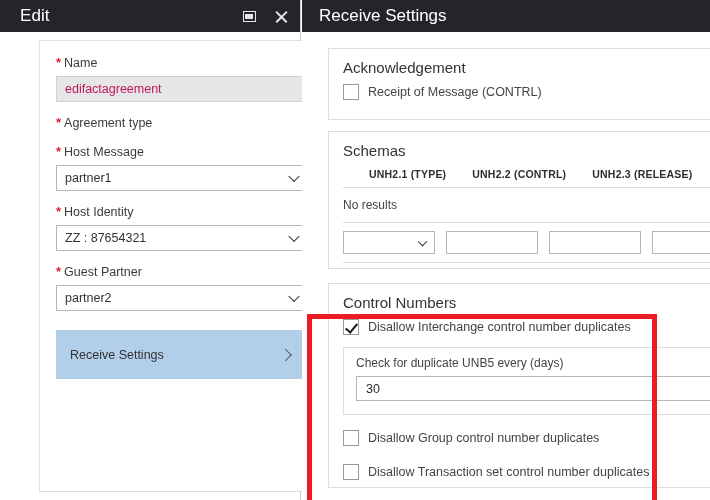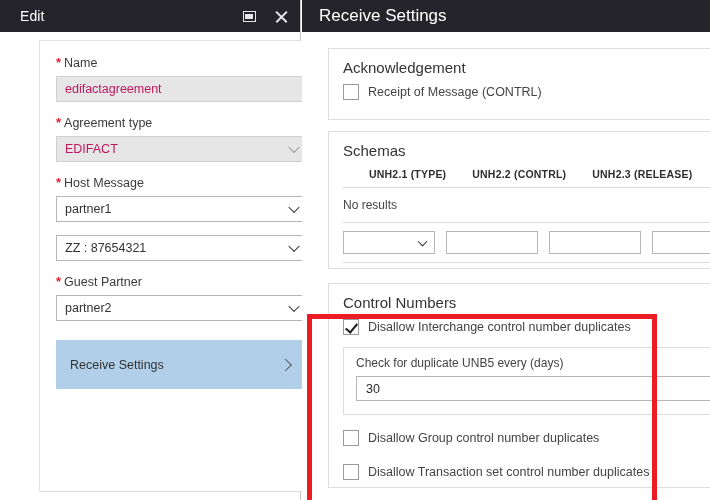--- a/index.html
+++ b/index.html
@@ -24,21 +24,21 @@
     border-right: 1px solid #c8c8c8;
   }
   .titlebar {
     position: relative;
     height: 32px;
     background: #24242a;
     display: flex; align-items: center;
   }
   .titlebar .title {
     color: #ffffff;
-    font-size: 14px;
+    font-size: 17px;
     font-weight: 400;
     margin-left: 20px;
     letter-spacing: .1px;
   }
   .titlebar .tb-actions {
     position: absolute; right: 8px; top: 0; bottom: 0;
     display: flex; align-items: center; gap: 10px;
   }
   .tb-btn {
     width: 22px; height: 22px;
@@ -292,37 +292,36 @@
           </div>
           <div class="inputbox disabled">
             <span>edifactagreement</span>
           </div>
         </div>
 
         <div class="field">
           <div class="flabel">
             <span class="req">*</span><span>Agreement type</span>
           </div>
-          <div class="inputbox disabled">
-            <span>EDIFACT</span>
-            <span class="chev"></span>
-          </div>
         </div>
 
         <div class="field">
           <div class="flabel">
             <span class="req">*</span><span>Host Message</span>
           </div>
           <div class="inputbox">
             <span>partner1</span>
             <span class="chev"></span>
           </div>
         </div>
 
         <div class="field">
+          <div class="flabel">
+            <span class="req">*</span><span>Host Identity</span>
+          </div>
           <div class="inputbox">
             <span>ZZ : 87654321</span>
             <span class="chev"></span>
           </div>
         </div>
 
         <div class="field">
           <div class="flabel">
             <span class="req">*</span><span>Guest Partner</span>
           </div>

